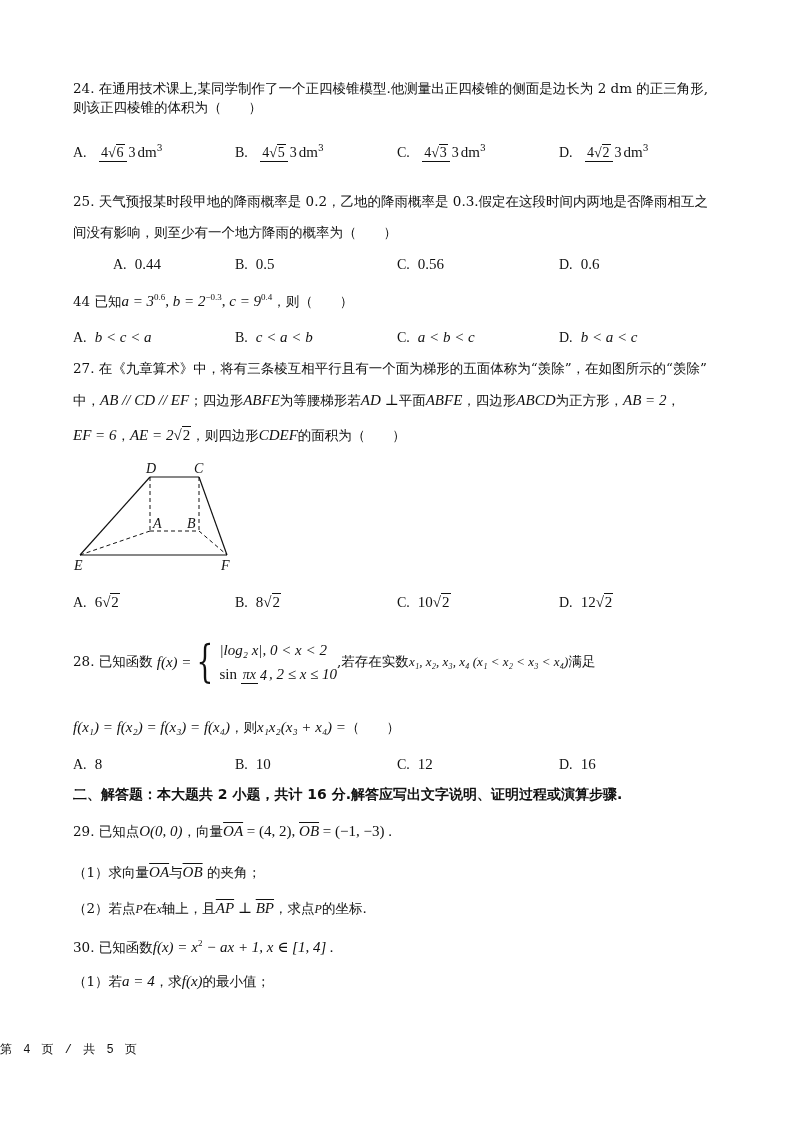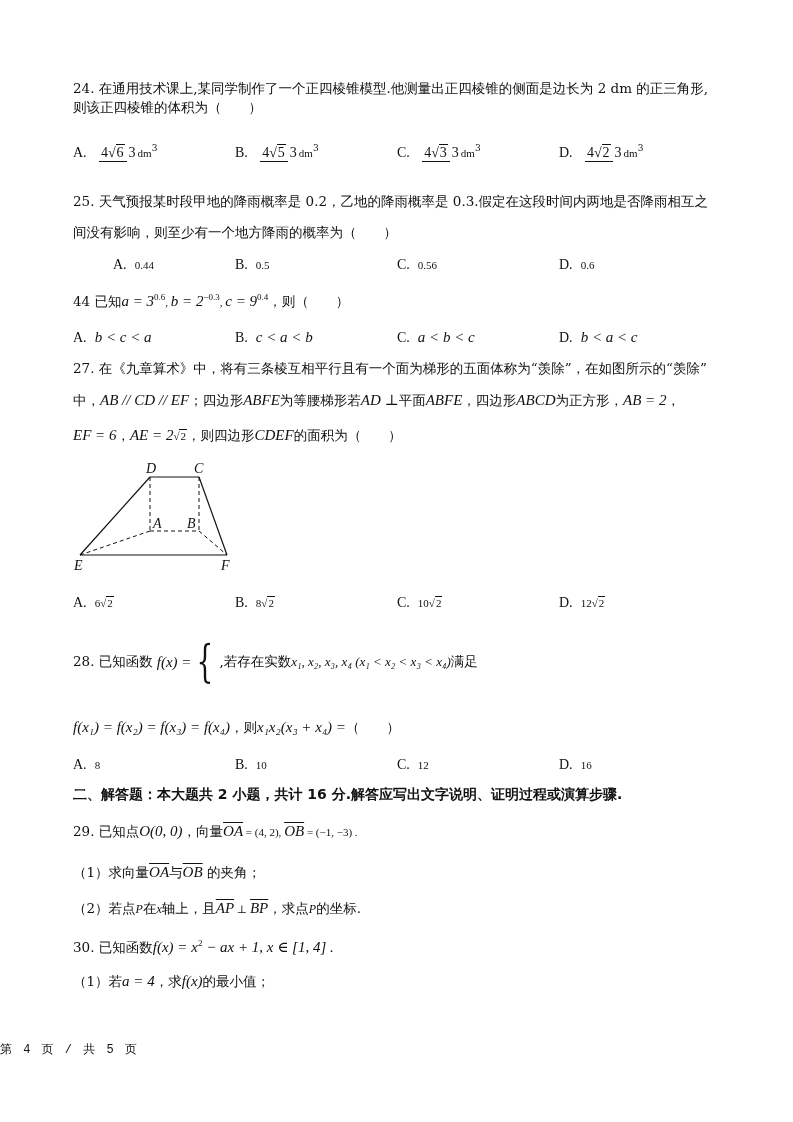--- a/index.html
+++ b/index.html
@@ -4,21 +4,21 @@
 <style>
   html, body { margin: 0; padding: 0; background: #ffffff; }
   body {
     width: 793px; height: 1122px; position: relative; overflow: hidden;
     font-family: "DejaVu Serif", "Liberation Serif", serif;
     color: #111; font-size: 13.5px;
   }
   .abs { position: absolute; white-space: nowrap; }
   .line { position: absolute; left: 73px; white-space: nowrap; line-height: 20px; }
   .math { font-family: "Liberation Serif", "DejaVu Serif", serif; font-style: italic; font-size: 15px; }
-  .rm { font-family: "Liberation Serif", "DejaVu Serif", serif; font-style: normal; font-size: 11px; }
+  .rm { font-family: "Liberation Serif", "DejaVu Serif", serif; font-style: normal; font-size: 15px; }
   .opt { position: absolute; white-space: nowrap; line-height: 20px; }
   .opt .lbl { font-family: "Liberation Serif", serif; font-size: 14px; margin-right: 8px; }
   .frac { display: inline-flex; align-items: center; vertical-align: middle; font-family: "Liberation Serif", serif; font-size: 14px; line-height: 16px; }
   .frac .num { border-bottom: 1px solid #111; padding: 0 2px; }
   .frac .den { padding: 0 2px; }
   .sqrt { display: inline-block; }
   .sqrt .rad { border-top: 1px solid #111; padding: 0 1px; }
   .ov { text-decoration: overline; }
   sup { font-size: 9px; }
   .bold { font-weight: bold; font-family: "DejaVu Sans", sans-serif; font-size: 14px; }
@@ -110,20 +110,27 @@
 
 <div class="opt" style="left:73px; top:592px;"><span class="lbl">A.</span><span class="rm">6</span><span class="sqrt rm">√<span class="rad">2</span></span></div>
 <div class="opt" style="left:235px; top:592px;"><span class="lbl">B.</span><span class="rm">8</span><span class="sqrt rm">√<span class="rad">2</span></span></div>
 <div class="opt" style="left:397px; top:592px;"><span class="lbl">C.</span><span class="rm">10</span><span class="sqrt rm">√<span class="rad">2</span></span></div>
 <div class="opt" style="left:559px; top:592px;"><span class="lbl">D.</span><span class="rm">12</span><span class="sqrt rm">√<span class="rad">2</span></span></div>
 
 <div class="abs" style="left:73px; top:628px; display:flex; align-items:center; height:68px;">
   <span>28. 已知函数</span>
   <span class="math" style="margin-left:4px;">f(x) =</span>
   <span class="brace">{</span>
+  <span class="cases">
+    <span class="math">|log₂ x|, 0 &lt; x &lt; 2</span>
+    <span class="math"><span class="rm">sin</span> <span class="frac" style="font-style:italic;">
+          <span class="num">πx</span>
+          <span class="den">4</span>
+        </span><span>, 2 ≤ x ≤ 10</span></span>
+  </span>
   <span>,若存在实数</span>
   <span class="math" style="font-size:13px;">x₁, x₂, x₃, x₄ (x₁ &lt; x₂ &lt; x₃ &lt; x₄)</span>
   <span>满足</span>
 </div>
 <div class="line" style="top:717px;">
   <span class="math">f(x₁) = f(x₂) = f(x₃) = f(x₄)</span><span>，则</span><span class="math">x₁x₂(x₃ + x₄) =</span><span>（　　）</span>
 </div>
 <div class="opt" style="left:73px; top:754px;"><span class="lbl">A.</span><span class="rm">8</span></div>
 <div class="opt" style="left:235px; top:754px;"><span class="lbl">B.</span><span class="rm">10</span></div>
 <div class="opt" style="left:397px; top:754px;"><span class="lbl">C.</span><span class="rm">12</span></div>

